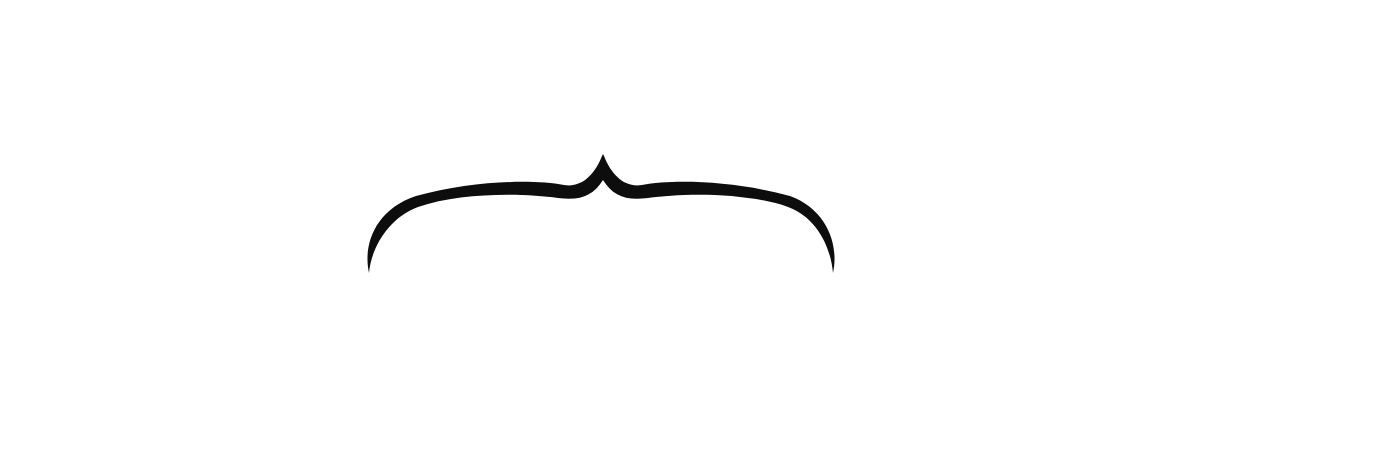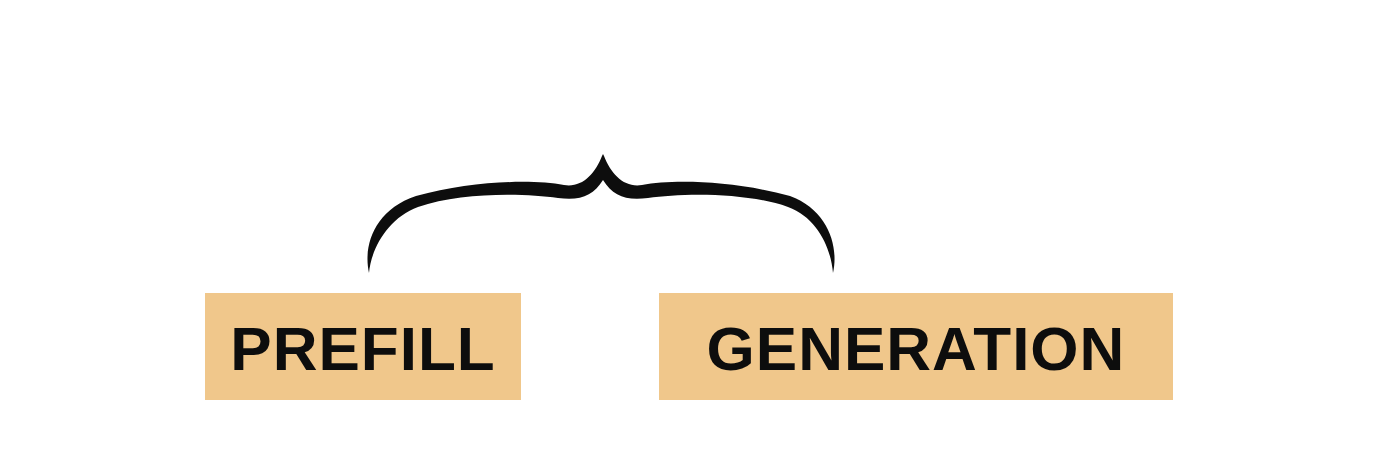--- a/index.html
+++ b/index.html
@@ -86,21 +86,15 @@
         C 465 97, 452 66, 422 55
         C 380 40, 316 41, 282 46
         C 260 49, 247 44, 237 28
         C 227 44, 214 49, 192 46
         C 158 41, 94 40, 52 55
         C 22 66, 5 97, 3 121
         Z"></path>
     </svg>
   </div>
 
-  <div class="stage-box prefill">
-    <span class="stage-label">PREFILL</span>
-  </div>
 
-  <div class="stage-box generation">
-    <span class="stage-label">GENERATION</span>
-  </div>
 
 </div>
 
 </body></html>

